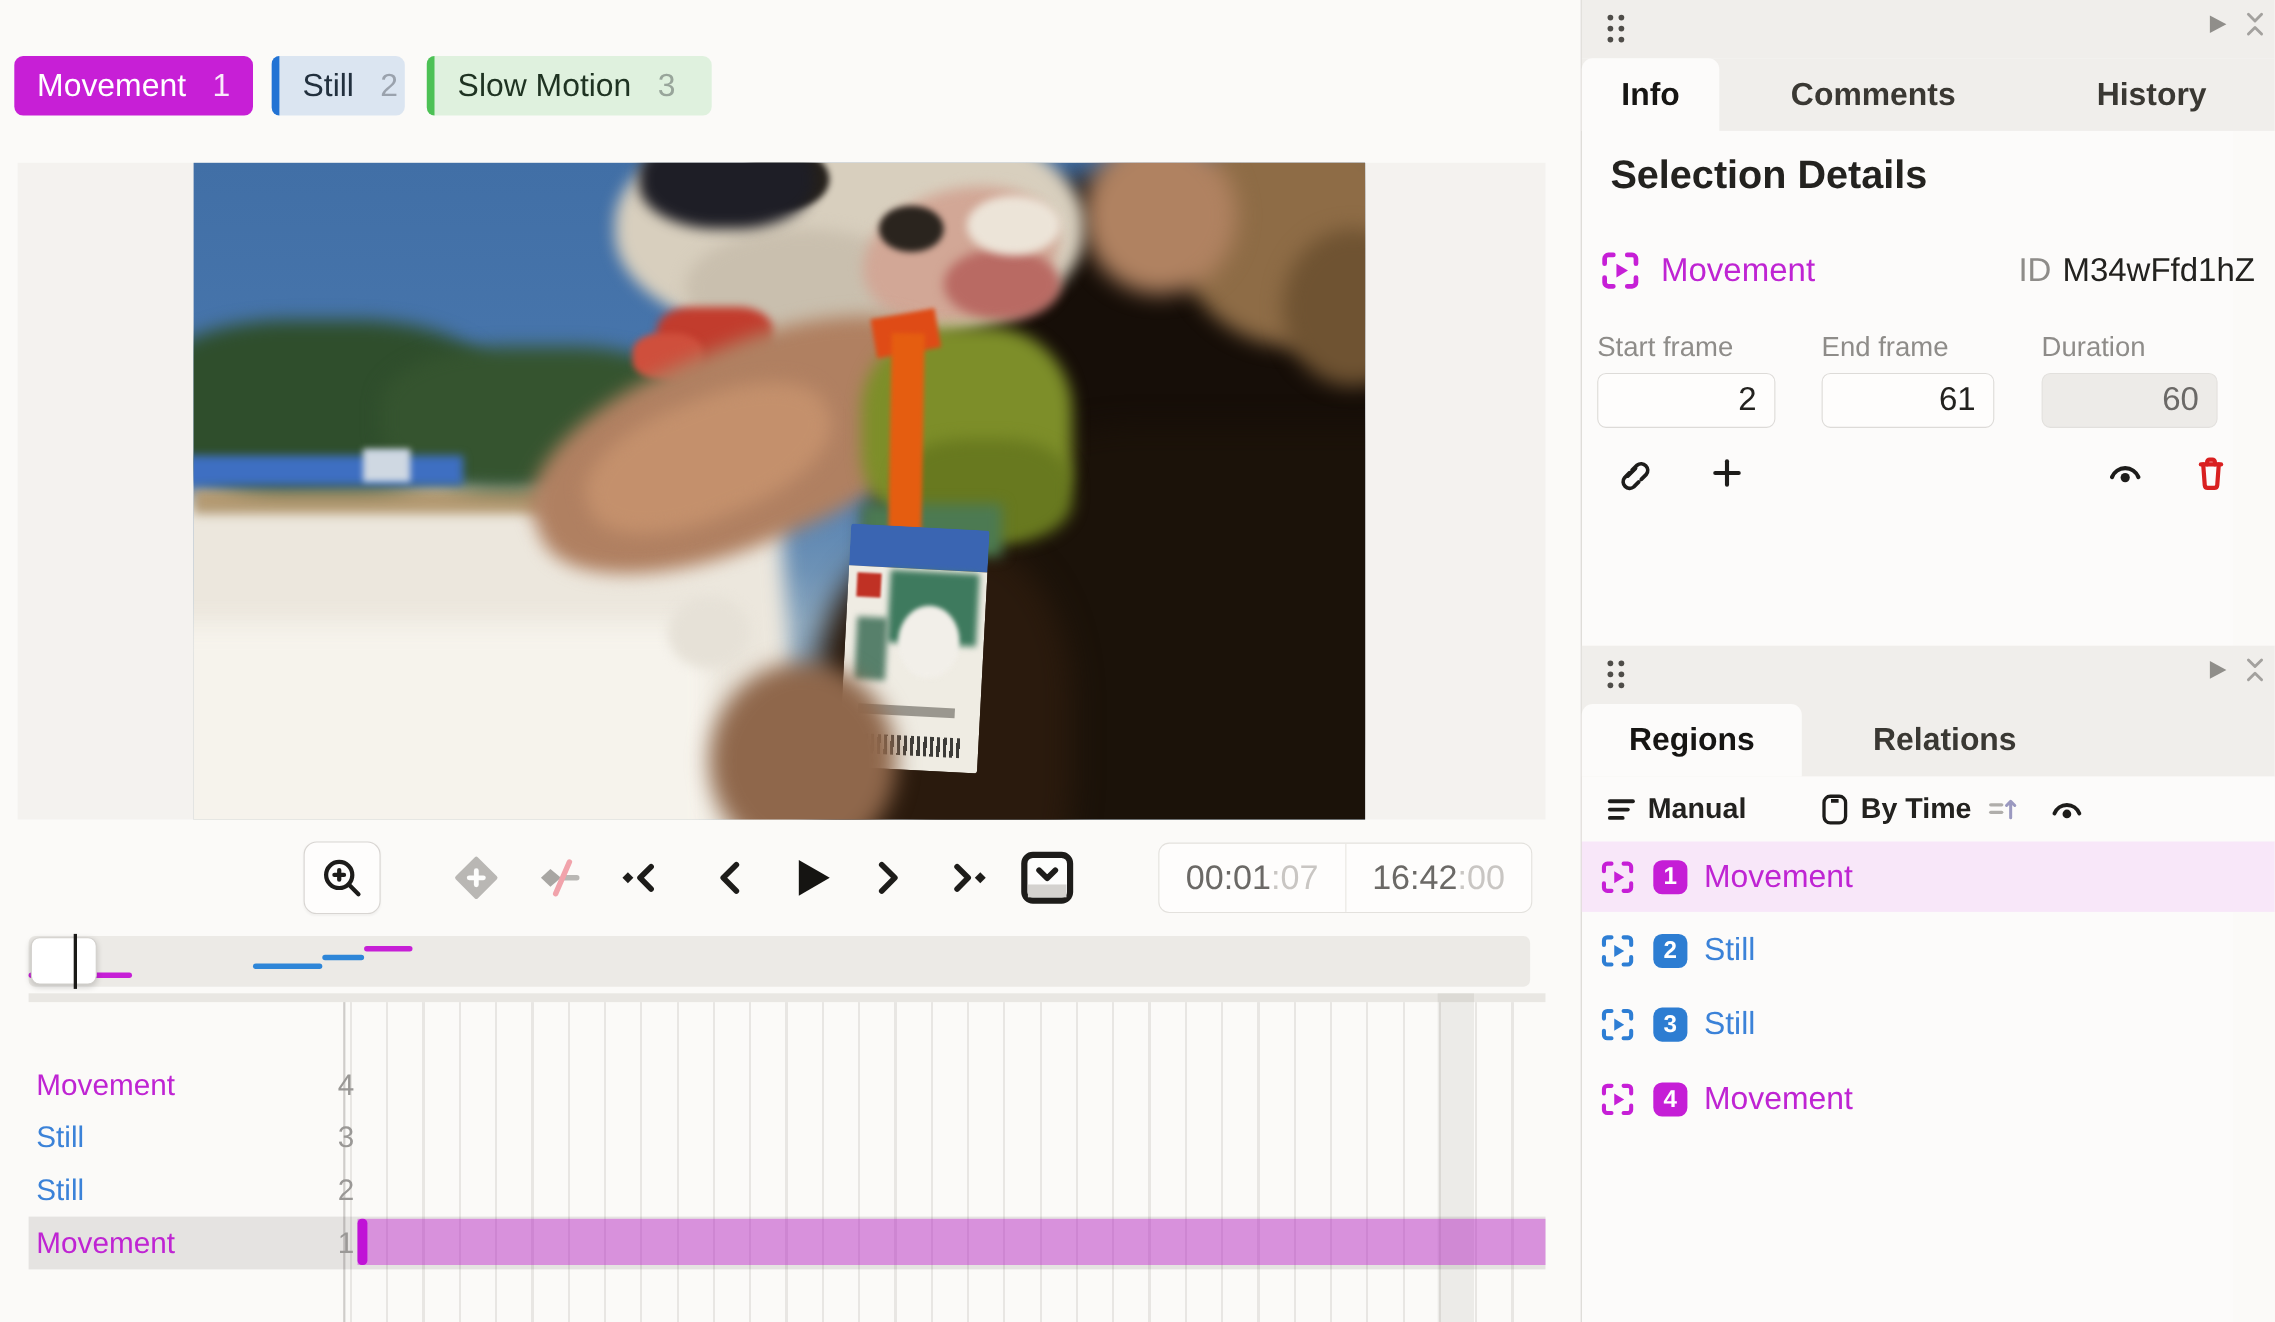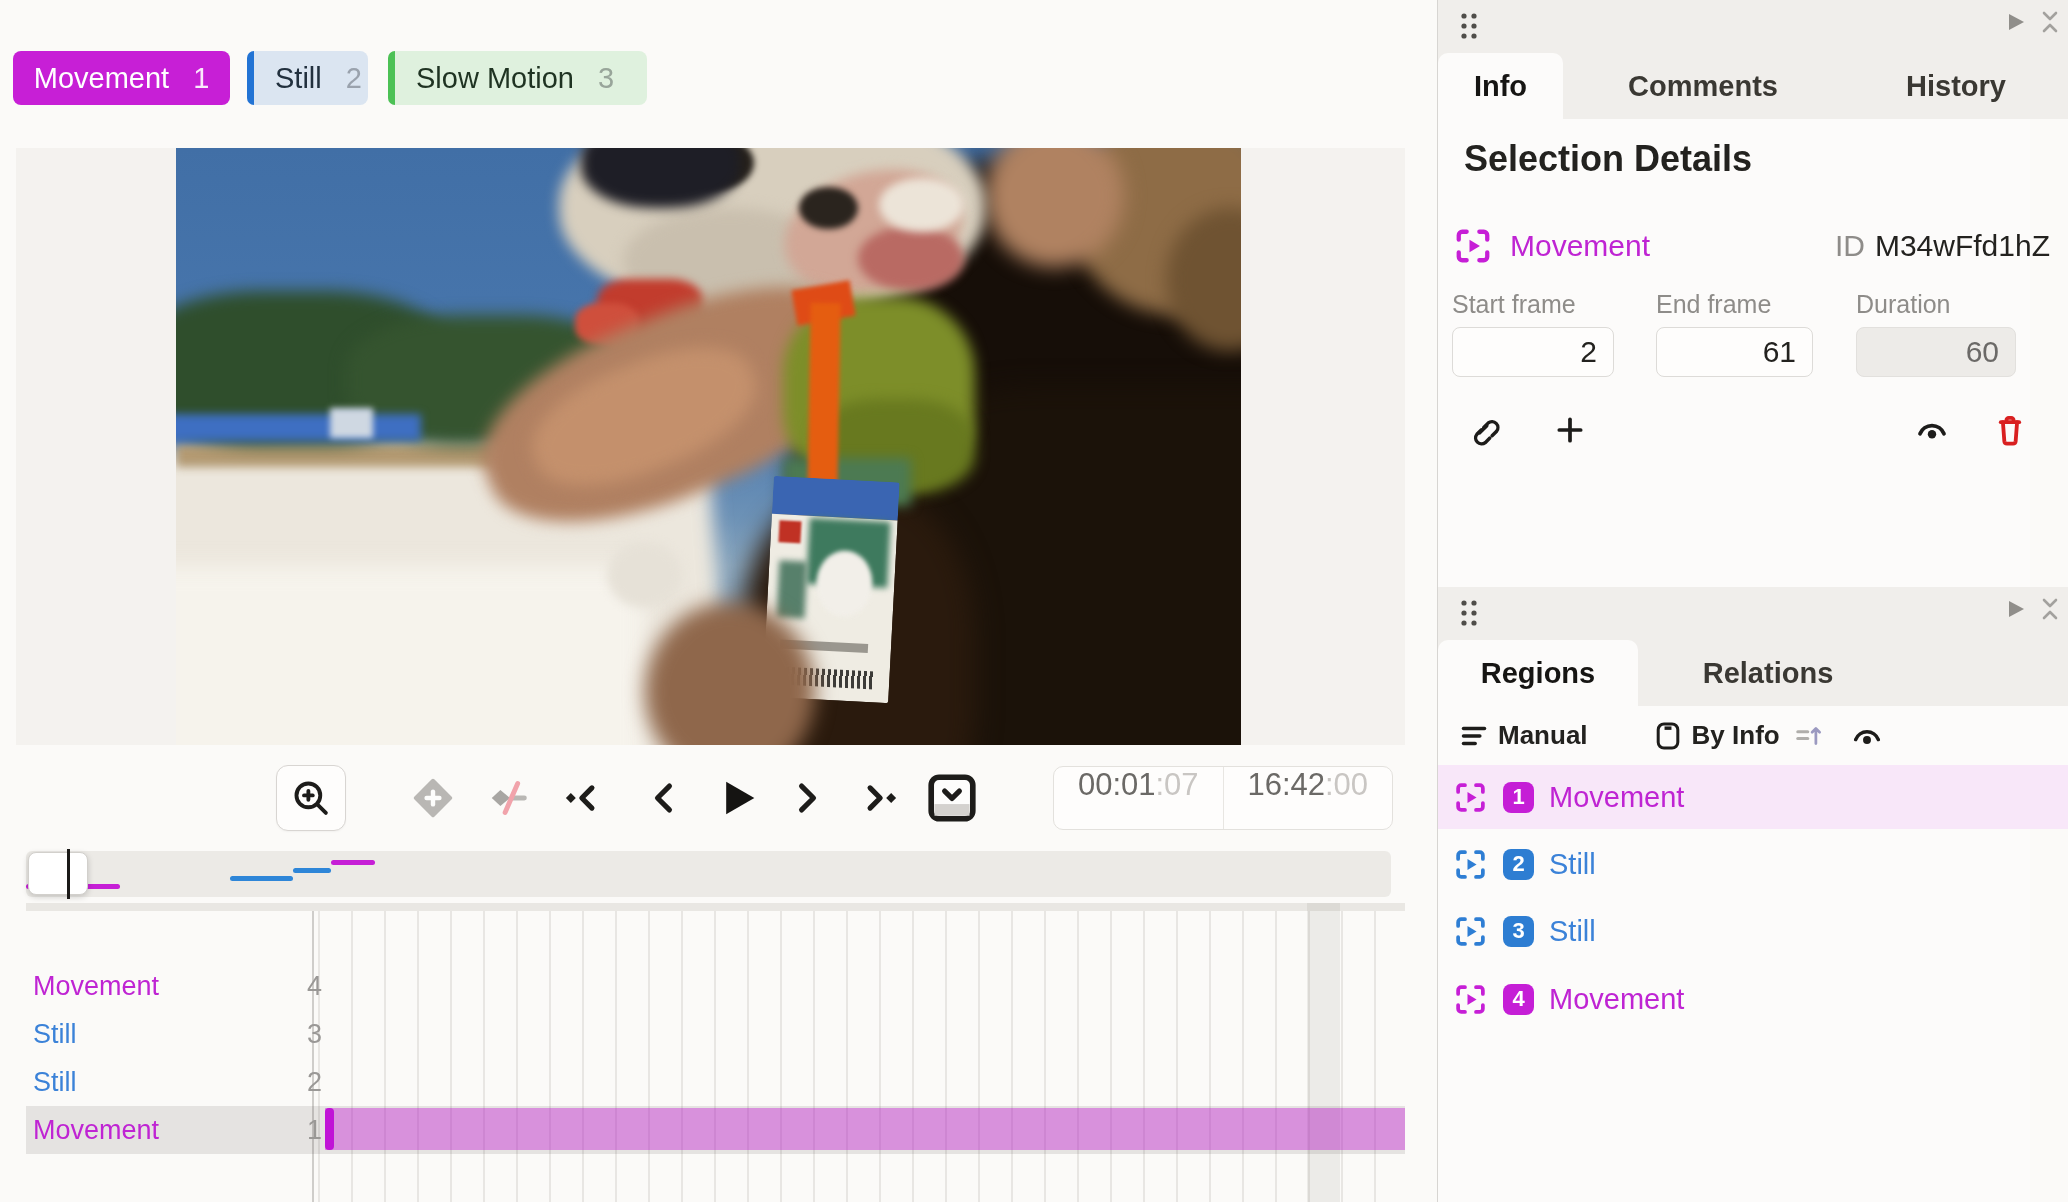--- a/index.html
+++ b/index.html
@@ -30,21 +30,21 @@
   .controls { left:0; top:765px; width:1437px; height:66px; }
   .counter { position:absolute; left:29px; top:2px; width:229px; height:62px; background:#eae8e4; border-radius:10px;
              display:flex; align-items:center; padding-left:25px; font-size:31px; color:#a6a3a0; }
   .counter b { color:#232220; font-weight:700; margin-right:9px; }
   .counter .tot { margin-left:9px; }
   .zoom-btn { position:absolute; left:276px; top:0; width:70px; height:66px; background:#fefdfc; border:1.5px solid #d8d5d2;
               border-radius:12px; display:flex; align-items:center; justify-content:center; box-shadow:0 1px 2px rgba(0,0,0,.04); }
   .tbtn { position:absolute; top:8px; width:50px; height:50px; display:flex; align-items:center; justify-content:center; }
   .timebox { position:absolute; left:1053px; top:1px; width:340px; height:64px; border:1.5px solid #e3e1dd; border-radius:10px;
              background:#fefdfc; display:flex; overflow:hidden; }
-  .timecell { flex:1; display:flex; align-items:flex-start; justify-content:center; font-size:31px; color:#6b6966; }
+  .timecell { flex:1; display:flex; align-items:center; justify-content:center; font-size:31px; color:#6b6966; }
   .timecell + .timecell { border-left:1.5px solid #e8e6e2; }
   .timecell .sub { color:#c9c6c3; }
 
   
   .minimap { left:26px; top:851px; width:1365px; height:46px; background:#eceae6; border-radius:6px; }
   .seg { position:absolute; height:5px; border-radius:3px; }
   .viewport { position:absolute; left:2px; top:1px; width:60px; height:43px; background:#fff; border:1.5px solid #d2d0cc;
               border-radius:8px; box-shadow:0 2px 6px rgba(0,0,0,.18); }
   .playhead { position:absolute; left:41px; top:-2px; width:3px; height:50px; background:#1b1a18; }
 
@@ -73,21 +73,21 @@
   .handle { position:absolute; left:19px; top:9px; }
   .ph-icons { position:absolute; right:8px; top:6px; display:flex; align-items:center; gap:12px; }
 
   .heading { position:absolute; left:26px; top:138px; font-size:36px; font-weight:700; color:#23221f; }
   .reg-line { position:absolute; left:16px; top:224px; width:600px; height:44px; display:flex; align-items:center; }
   .reg-line .reg-label { font-size:30px; color:#bf24d3; margin-left:18px; }
   .reg-id { position:absolute; right:4px; top:0; height:44px; display:flex; align-items:center; gap:10px; font-size:30px; }
   .reg-id .idk { color:#8e8c89; }
   .reg-id .idv { color:#23221f; }
   .fgroup { position:absolute; top:290px; }
-  .fgroup .flab { font-size:25px; color:#8e8c89; margin-bottom:8px; }
+  .fgroup .flab { font-size:25px; color:#8e8c89; margin-bottom:8px;margin-top:12px; }
   .finput { width:160px; height:50px; border:1.5px solid #dddbd8; border-radius:8px; background:#fefdfc;
             display:flex; align-items:center; justify-content:flex-end; padding-right:16px; font-size:30px; color:#23221f; }
   .finput-disabled { background:#edebe8; border-color:#e2e0dd; color:#6b6967; }
   .actions { position:absolute; left:0; top:402px; width:631px; height:56px; }
   .act { position:absolute; top:4px; width:48px; height:48px; display:flex; align-items:center; justify-content:center; }
 
   .toolbar { position:absolute; left:0; top:119px; width:631px; height:59px; background:#fcfbfa; display:flex; align-items:center; }
   .tb-item { display:flex; align-items:center; gap:10px; font-size:26px; font-weight:700; color:#23221f; }
   .rlist-row { position:absolute; left:0; width:631px; height:64px; display:flex; align-items:center; }
   .rlist-row .badge { width:31px; height:31px; border-radius:8px; color:#fff; font-size:22px; font-weight:700;
@@ -455,21 +455,21 @@
           </span>
           <span>Manual</span>
         </span>
         <span class="tb-item" style="margin-left:66px">
           <span>
             <svg width="28" height="30" viewBox="0 0 24 26" fill="none" stroke="#1d1c1a" stroke-width="2.6">
               <rect x="3.5" y="2.5" width="17" height="21" rx="5"></rect>
               <line x1="9" y1="6.2" x2="15" y2="6.2" stroke-width="3"></line>
             </svg>
           </span>
-          <span>By Info</span>
+          <span>By Time</span>
         </span>
         <span style="margin-left:14px">
           <svg width="30" height="30" viewBox="0 0 24 24" fill="none" stroke-linecap="round" stroke-linejoin="round">
             <line x1="3" y1="8.5" x2="11" y2="8.5" stroke="#b0aeab" stroke-width="2.4"></line>
             <line x1="3" y1="14" x2="11" y2="14" stroke="#b0aeab" stroke-width="2.4"></line>
             <path d="M17.5 18 V6 M14.5 9 L17.5 6 L20.5 9" stroke="#9b99c0" stroke-width="2.2"></path>
           </svg>
         </span>
         <span style="margin-left:26px">
           <svg width="34" height="34" viewBox="0 0 24 24">

